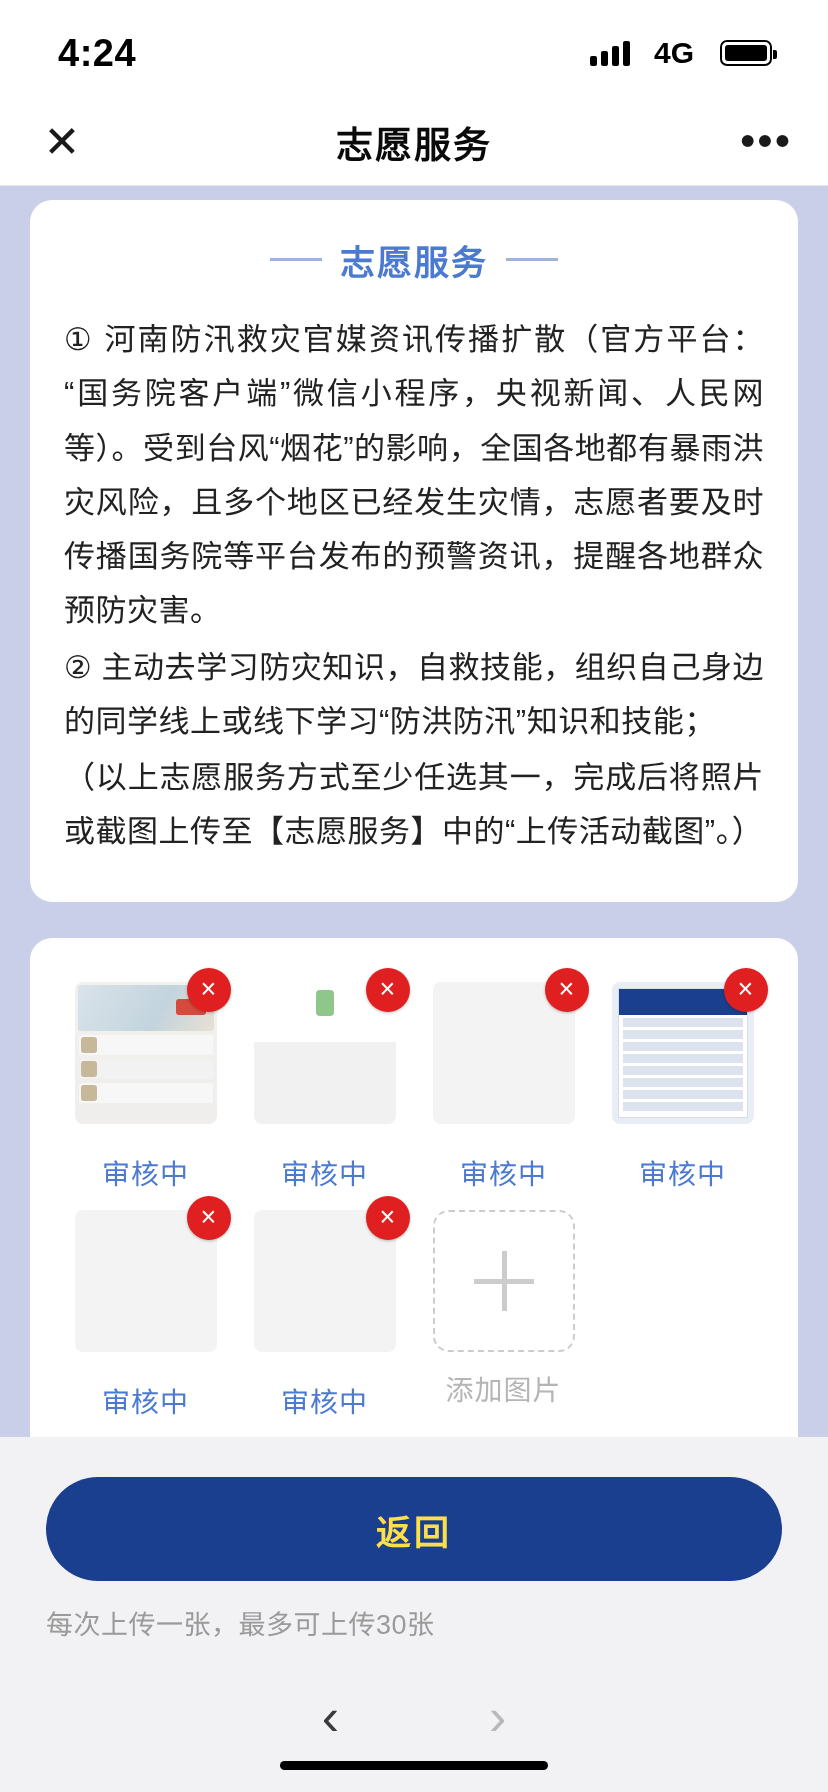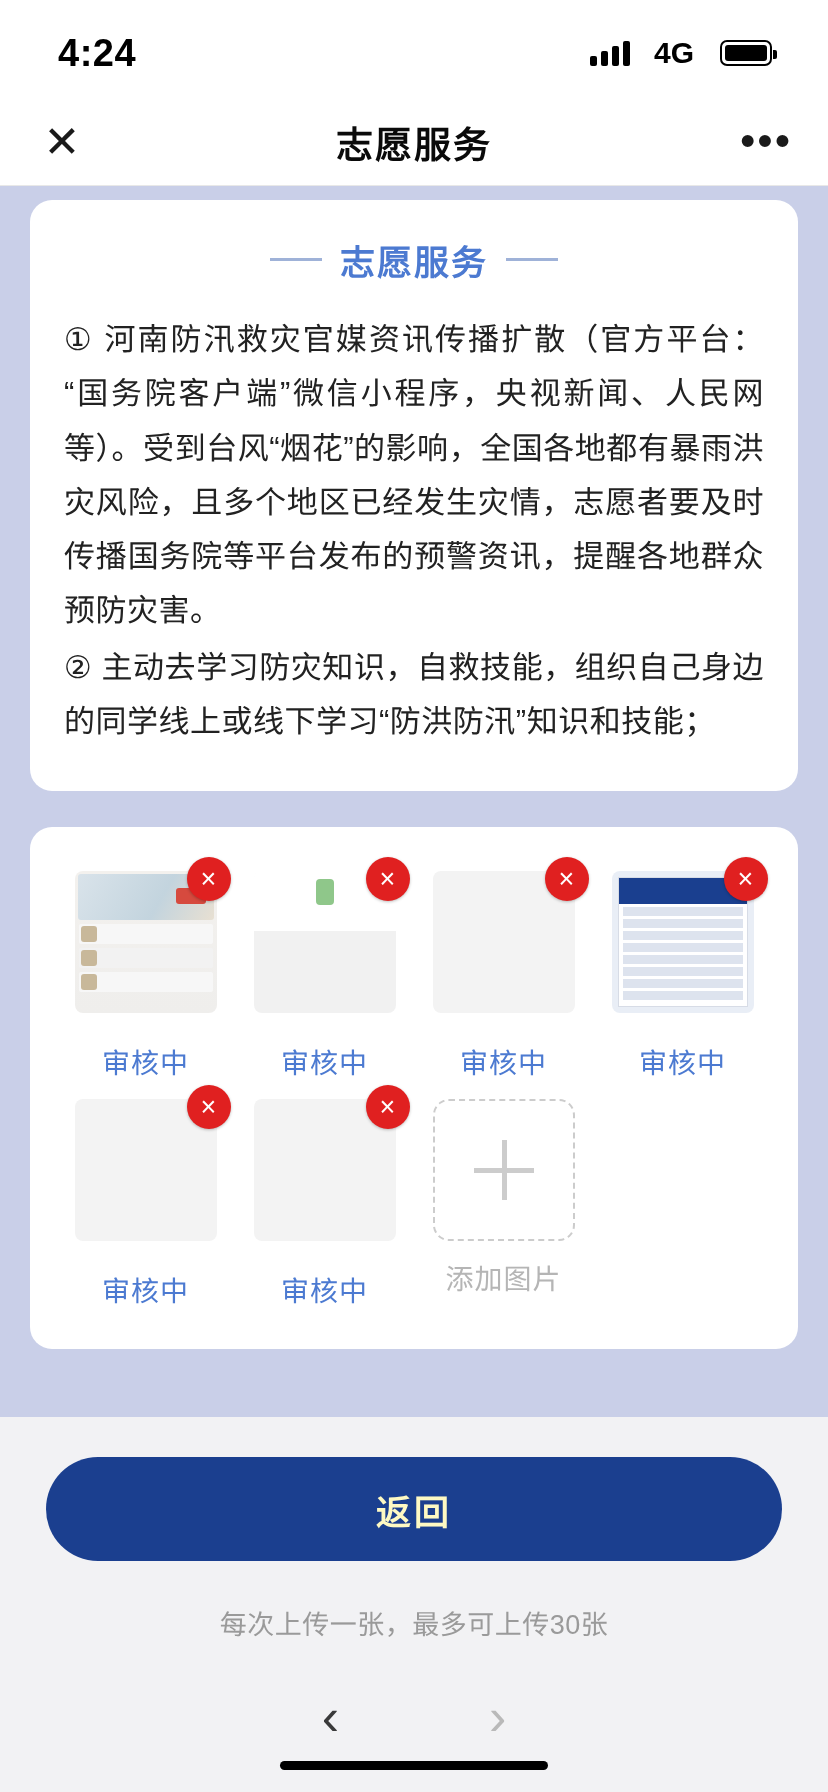--- a/index.html
+++ b/index.html
@@ -271,31 +271,31 @@
     flex: 0 0 auto;
     background: #f2f2f4;
     padding: 40px 46px 0 46px;
   }
   .back-btn {
     width: 100%;
     height: 104px;
     border: none;
     border-radius: 52px;
     background: #1b3f8f;
-    color: #fef9c3;
+    color: #fde047;
     font-size: 35px;
     font-weight: bold;
     letter-spacing: 3px;
     font-family: inherit;
   }
   .hint {
-    text-align: center;
+    text-align: left;
     font-size: 27px;
     color: #9a9a9a;
-    margin-top: 42px;
+    margin-top: 22px;
     letter-spacing: 0.5px;
   }
 
   
   .bottombar {
     flex: 0 0 150px;
     background: #f2f2f4;
     display: flex;
     align-items: center;
     justify-content: center;
@@ -349,20 +349,21 @@
 
     <div class="card">
       <div class="card-heading">
         <span class="rule light"></span>
         <span class="title title-blue">志愿服务</span>
         <span class="rule light"></span>
       </div>
       <div class="body-text">
         <p>① 河南防汛救灾官媒资讯传播扩散（官方平台：“国务院客户端”微信小程序，央视新闻、人民网等）。受到台风“烟花”的影响，全国各地都有暴雨洪灾风险，且多个地区已经发生灾情，志愿者要及时传播国务院等平台发布的预警资讯，提醒各地群众预防灾害。</p>
         <p>② 主动去学习防灾知识，自救技能，组织自己身边的同学线上或线下学习“防洪防汛”知识和技能；</p>
+        <p class="indent">（以上志愿服务方式至少任选其一，完成后将照片或截图上传至【志愿服务】中的“上传活动截图”。）</p>
       </div>
     </div>
 
     <div class="card">
 
       <div class="upload-grid">
 
         <div class="upload-cell">
           <div class="thumb-wrap">
             <div class="thumb tn1">

